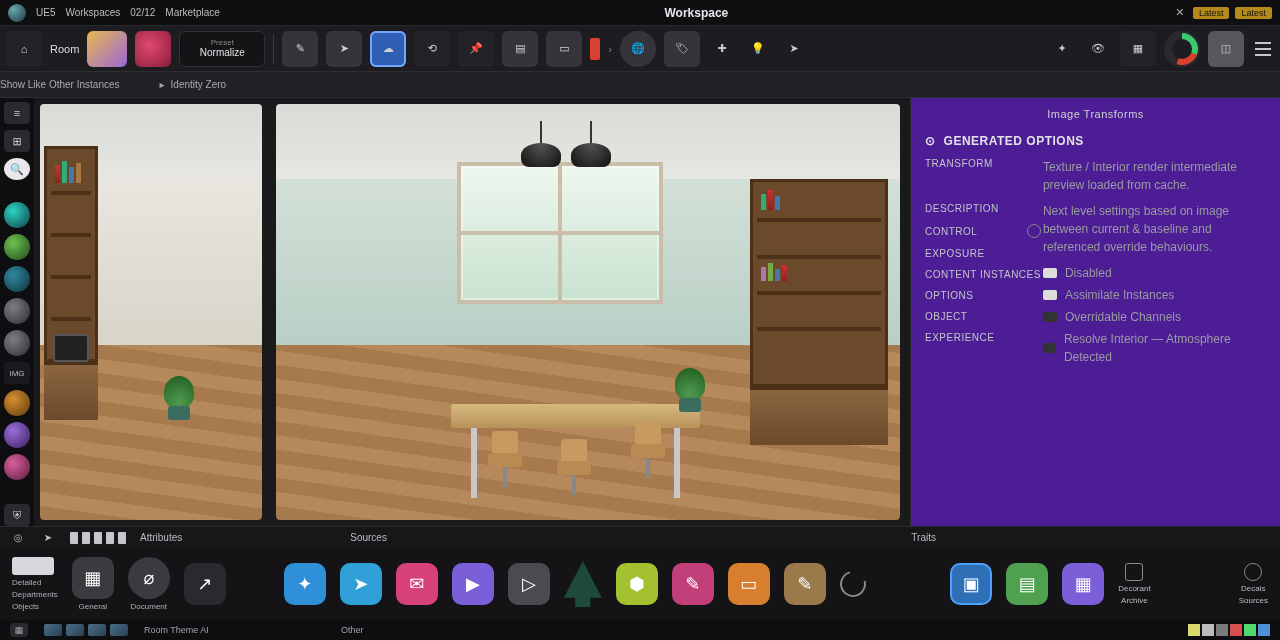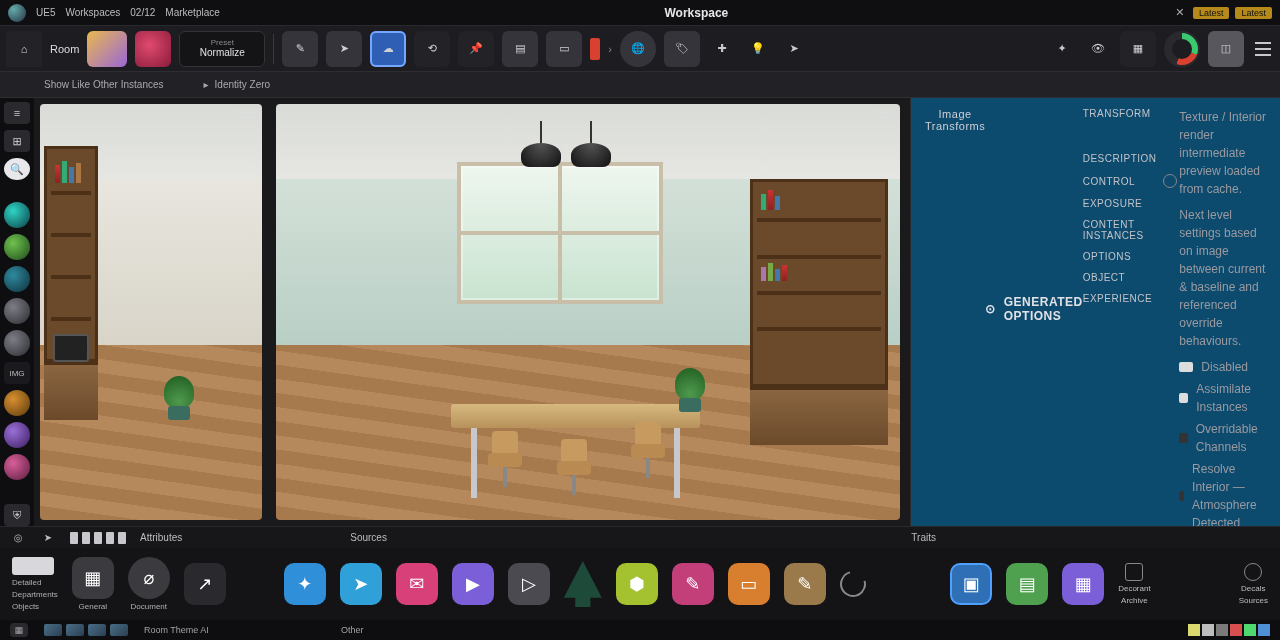--- a/index.html
+++ b/index.html
@@ -26,21 +26,21 @@
 .tb-drop{min-width:86px;height:36px;background:#141417;border:1px solid #333;border-radius:6px;display:flex;align-items:center;justify-content:center;font-size:10px;color:#e2e2e6}
 .tb-sep{width:1px;height:30px;background:#3a3a3f}
 .tb-gauge{width:36px;height:36px;border-radius:50%;background:conic-gradient(#3ac96f 0 110deg,#d9402f 110deg 200deg,#2a2a2e 200deg 360deg);position:relative;border:2px solid #2a2a2e}
 .tb-gauge::after{content:"";position:absolute;inset:6px;background:#1d1d21;border-radius:50%}
 .toolbar .flex1{flex:1}
 .tb-ico{width:28px;height:28px;display:flex;align-items:center;justify-content:center;color:#c8c8cc}
 .hamburger{margin-left:auto;width:22px;height:22px;display:flex;flex-direction:column;justify-content:center;gap:4px;padding:3px}
 .hamburger span{height:2px;background:#c8c8cc}
 
 
-.subheader{height:26px;background:#222226;display:flex;align-items:center;padding-left:44px;gap:40px;font-size:10px;color:#a9a9ae;border-bottom:1px solid #2e2e32}
+.subheader{height:26px;background:#222226;display:flex;align-items:center;gap:40px;font-size:10px;color:#a9a9ae;border-bottom:1px solid #2e2e32}
 .subheader .sh-item{display:flex;align-items:center;gap:6px}
 
 
 .body{flex:1;display:flex;min-height:0}
 
 
 .rail{width:34px;background:#0e0e11;display:flex;flex-direction:column;align-items:center;padding-top:4px;gap:6px}
 .rail-ico{width:26px;height:26px;border-radius:50%;display:flex;align-items:center;justify-content:center;font-size:12px}
 .rail-sq{width:26px;height:22px;border-radius:4px;display:flex;align-items:center;justify-content:center}
 .c-cyan{background:radial-gradient(circle at 35% 35%,#2fd4c4,#0a3e45)}
@@ -88,21 +88,21 @@
 .scene .lamp .cord{position:absolute;left:50%;top:0;width:2px;height:24px;background:#333;transform:translateX(-50%)}
 .scene .lamp .shade{position:absolute;top:22px;left:8px;right:8px;height:24px;background:radial-gradient(ellipse at 50% 0,#555,#111);border-radius:50% 50% 8px 8px}
 .scene .plant{position:absolute;left:24%;bottom:24%;width:30px;height:44px}
 .scene .plant .pot{position:absolute;bottom:0;left:4px;right:4px;height:14px;background:#3a6c5f;border-radius:3px}
 .scene .plant .leaves{position:absolute;bottom:12px;left:0;right:0;height:32px;background:radial-gradient(circle at 50% 80%,#4f9a4f,#1e5a1e);border-radius:50% 50% 40% 40%}
 .scene .monitor{position:absolute;left:6%;bottom:38%;width:36px;height:28px;background:#222;border:2px solid #555;border-radius:3px}
 .scene .books{position:absolute;display:flex;gap:2px;align-items:flex-end}
 .scene .books span{width:5px;background:linear-gradient(#c33,#822)}
 
 
-.inspector{width:370px;background:#0c4a6e;border-left:1px solid #2a2a2e;display:flex;padding:10px 14px 6px;font-size:10px;overflow:hidden}
+.inspector{width:370px;background:#4c1d95;border-left:1px solid #2a2a2e;display:flex;flex-direction:column;padding:10px 14px 6px;font-size:10px;overflow:hidden}
 .inspector .insp-title{text-align:center;color:#cfcfd4;font-size:11px;letter-spacing:.5px;margin-bottom:14px}
 .inspector .insp-section{display:flex;align-items:center;gap:8px;color:#e2e2e6;font-size:12px;font-weight:600;margin-bottom:10px;letter-spacing:.5px}
 .insp-cols{display:flex;gap:2px}
 .insp-left{display:flex;flex-direction:column;gap:10px}
 .insp-left .row{display:flex;align-items:center;gap:10px;color:#c4c4c8;font-size:10px;letter-spacing:.5px}
 .insp-left .row .ic{width:14px;height:14px;border:1px solid #888;border-radius:50%}
 .insp-right{flex:1;color:#9a9aa0;font-size:12px;line-height:1.5}
 .insp-right .para{margin-bottom:8px}
 .insp-right .kv{display:flex;align-items:center;gap:8px;margin-bottom:4px}
 .insp-right .sw{width:14px;height:10px;background:#ddd;border-radius:2px}

